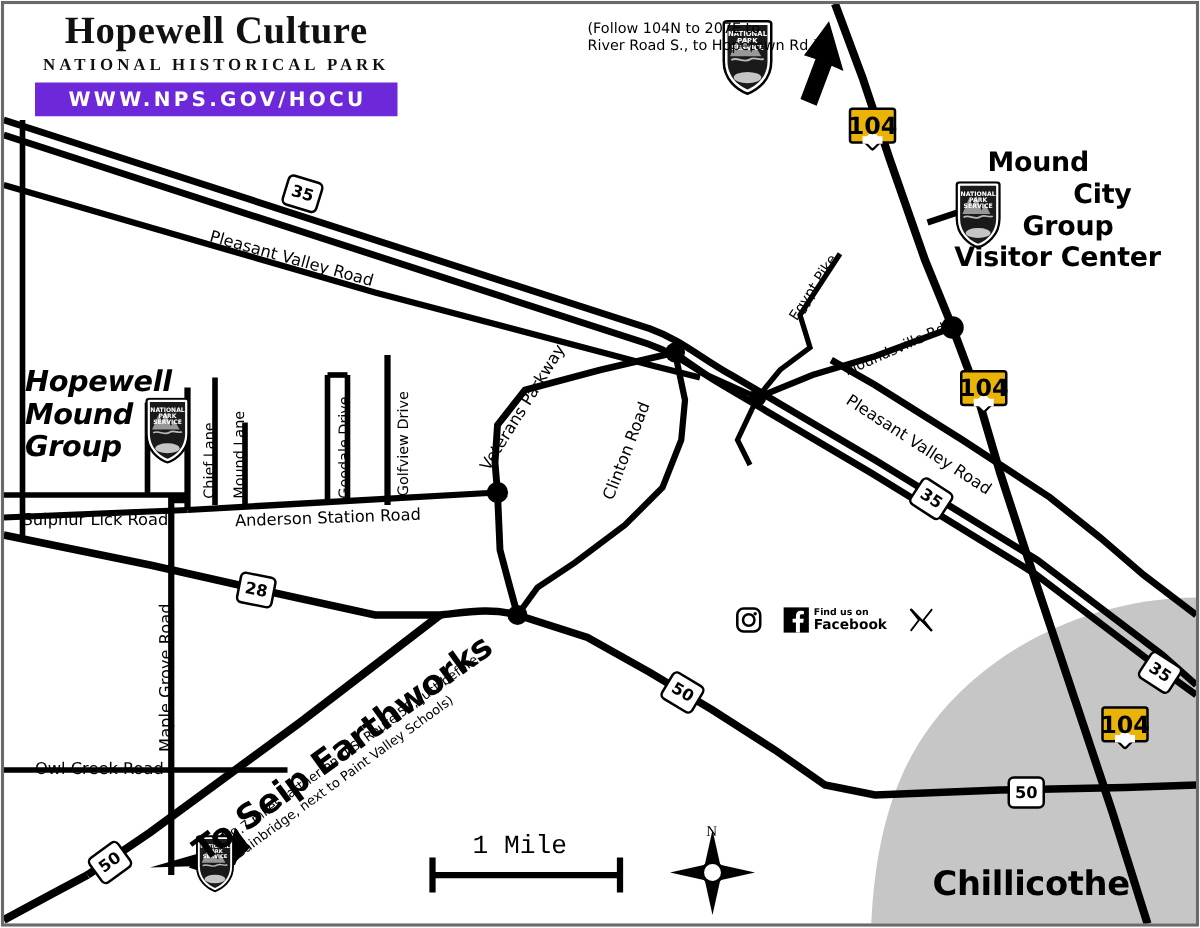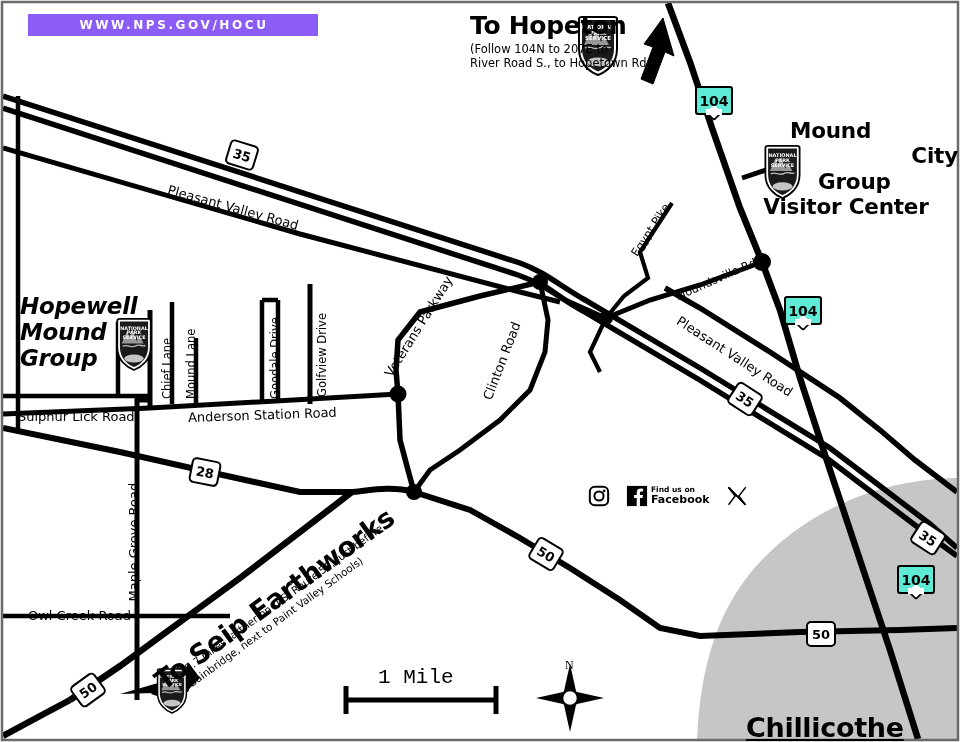--- a/index.html
+++ b/index.html
@@ -7,21 +7,21 @@
   #stage{position:relative;width:960px;height:742px;background:#ffffff;overflow:hidden;}
   #stage > svg{position:absolute;left:0;top:0;}
   .abs{position:absolute;}
 
   
   #hdr{left:28px;top:8px;width:290px;}
   #hdr .t1{font-family:"Liberation Serif","DejaVu Serif",serif;font-weight:700;font-size:31px;
            letter-spacing:.5px;color:#111;line-height:1;text-align:center;}
   #hdr .t2{font-family:"Liberation Serif","DejaVu Serif",serif;font-weight:700;font-size:13.5px;
            letter-spacing:3.2px;color:#111;text-align:center;margin-top:5px;}
-  #hdr .t3{background:#8b5cf6;color:#fff;font-weight:700;font-size:12px;letter-spacing:2.6px;
+  #hdr .t3{background:#6d28d9;color:#fff;font-weight:700;font-size:16px;letter-spacing:2.6px;
            text-align:center;padding:4px 0 4px 2px;margin-top:6px;}
 
   
   .lbl{position:absolute;white-space:nowrap;color:#000;
        font-family:"DejaVu Sans","Liberation Sans",sans-serif;
        transform-origin:0 50%;}
   .hop{font-size:25px;font-weight:700;line-height:1.08;letter-spacing:-.3px;}
   .mcg{font-size:21.5px;font-weight:700;line-height:1.18;letter-spacing:-.2px;}
   .hmg{font-size:23px;font-weight:700;line-height:1.12;letter-spacing:-.3px;font-style:italic;}
   .sub{font-size:11.5px;font-weight:400;line-height:1.24;}
@@ -31,23 +31,23 @@
   .handle{font-size:25px;font-weight:400;letter-spacing:-.6px;}
   .seip{font-size:27px;font-weight:700;letter-spacing:-.2px;}
   .seipsub{font-size:10.5px;font-weight:400;line-height:1.25;}
   .scaletxt{font-size:21px;font-weight:400;}
 
   
   .shield{position:absolute;transform-origin:50% 50%;}
   .sq35{width:26px;height:22px;background:#fff;border:2.2px solid #000;border-radius:5px;
         display:flex;align-items:center;justify-content:center;
         font-size:13px;font-weight:700;font-family:"DejaVu Sans",sans-serif;color:#000;}
-  .oh{width:34px;height:25px;background:#5eead4;border:2.2px solid #000;border-radius:3px;
+  .oh{width:34px;height:25px;background:#eab308;border:2.2px solid #000;border-radius:3px;
       display:flex;align-items:center;justify-content:center;
-      font-size:14px;font-weight:700;color:#000;position:relative;margin-left:16px;}
+      font-size:19px;font-weight:700;color:#000;position:relative;}
   .oh:after{content:"";position:absolute;left:50%;bottom:-6px;width:10px;height:10px;
       background:#fff;border-right:2.2px solid #000;border-bottom:2.2px solid #000;
       transform:translateX(-50%) rotate(45deg);border-radius:0 0 3px 0;}
   .oh:before{content:"";position:absolute;left:50%;bottom:-2px;width:16px;height:6px;background:#fff;
       transform:translateX(-50%);z-index:1;}
   .ohn{position:relative;z-index:2;}
 
   .social{position:absolute;display:flex;align-items:center;gap:16px;}
   .fbtag{font-size:7.5px;line-height:1.05;font-weight:700;color:#000;}
   .fbtag .b{font-size:11px;}
@@ -163,32 +163,33 @@
 
     <rect x="2" y="2" width="956" height="738" fill="none" stroke="#6a6a6a" stroke-width="2.5"></rect>
 
     <use href="#nps" x="573" y="16" width="50" height="60"></use>
     <use href="#nps" x="112" y="318" width="44" height="53"></use>
     <use href="#nps" x="760" y="145" width="45" height="54"></use>
     <use href="#nps" x="153" y="668" width="38" height="46"></use>
   </svg>
 
   <div class="abs" id="hdr">
+    <div class="t1">Hopewell Culture</div>
+    <div class="t2">NATIONAL HISTORICAL PARK</div>
     <div class="t3">WWW.NPS.GOV/HOCU</div>
   </div>
 
   <div class="abs" style="left:470px;top:12px;">
-    <div class="hop">To Hopeton</div>
     <div class="sub" style="margin-top:3px;">(Follow 104N to 207E to</div>
     <div class="sub">River Road S., to Hopetown Rd.)</div>
   </div>
 
   <div class="abs" style="left:790px;top:118px;width:168px;">
     <div class="mcg" style="text-align:left;">Mound</div>
-    <div class="mcg" style="text-align:right;padding-left:16px;">City</div>
+    <div class="mcg" style="text-align:center;padding-left:16px;">City</div>
     <div class="mcg" style="text-align:left;padding-left:28px;">Group</div>
     <div class="mcg" style="text-align:center;margin-left:-56px;">Visitor Center</div>
   </div>
 
   <div class="abs" style="left:20px;top:294px;">
     <div class="hmg">Hopewell</div>
     <div class="hmg">Mound</div>
     <div class="hmg">Group</div>
   </div>
 
@@ -284,19 +285,19 @@
       <path d="M2.5 2.5 L10 12 L2.8 21.5 M21.5 2.5 L14 12 L21.2 21.5 M2.5 2.5 L21.5 21.5" fill="none" stroke="#000" stroke-width="1.6"></path>
       <path d="M3 2.6 L21 21.4" stroke="#000" stroke-width="1.8" fill="none"></path>
       <path d="M21.4 2.6 L2.6 21.4" stroke="#000" stroke-width="1.8" fill="none" opacity="0"></path>
     </svg>
   </div>
 
   <div class="lbl seip" style="left:158px;top:668px;transform:rotate(-36deg);">To Seip Earthworks</div>
   <div class="lbl seipsub" style="left:183px;top:665px;transform:rotate(-36deg);">(9.7 miles farther on U.S. Route 50, just before</div>
   <div class="lbl seipsub" style="left:190px;top:678px;transform:rotate(-36deg);">Bainbridge, next to Paint Valley Schools)</div>
 
-  <div class="lbl city" style="left:746px;top:712px;text-decoration:underline;">Chillicothe</div>
+  <div class="lbl city" style="left:746px;top:692px;">Chillicothe</div>
 
   <div class="abs scaletxt" style="left:378px;top:666px;font-family:Liberation Mono, monospace;">1 Mile</div>
 
   <div class="abs" style="left:565px;top:658px;font-size:12px;font-family:'Liberation Serif',serif;">N</div>
 
 </div>
 
 </body></html>

